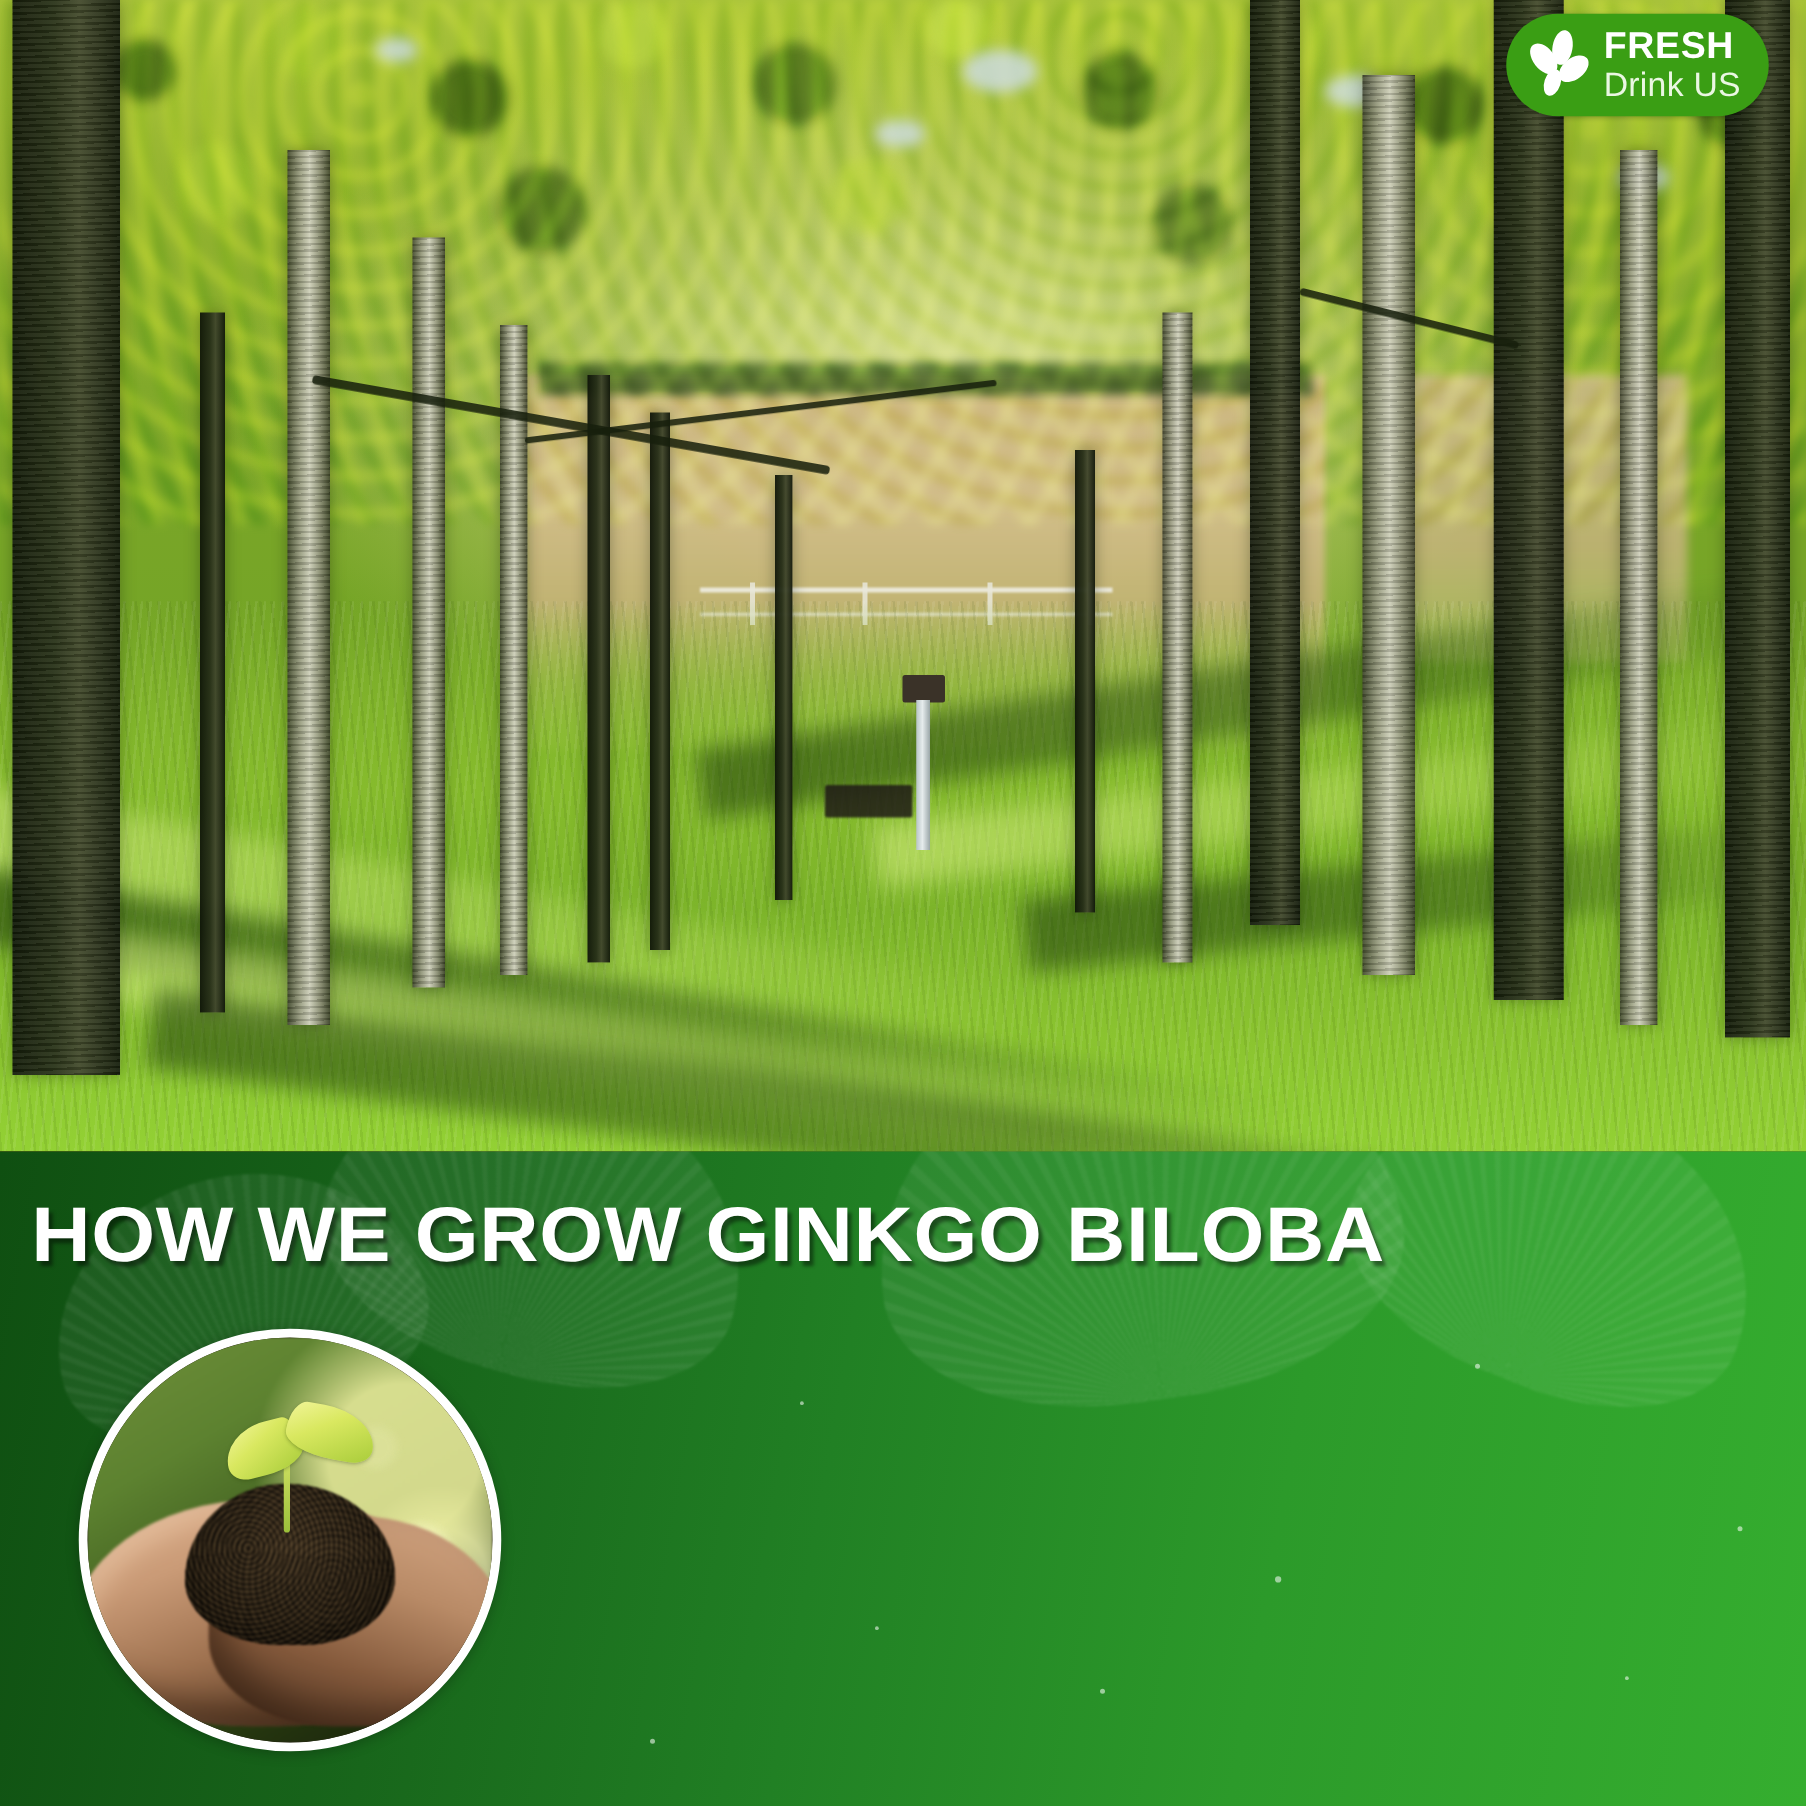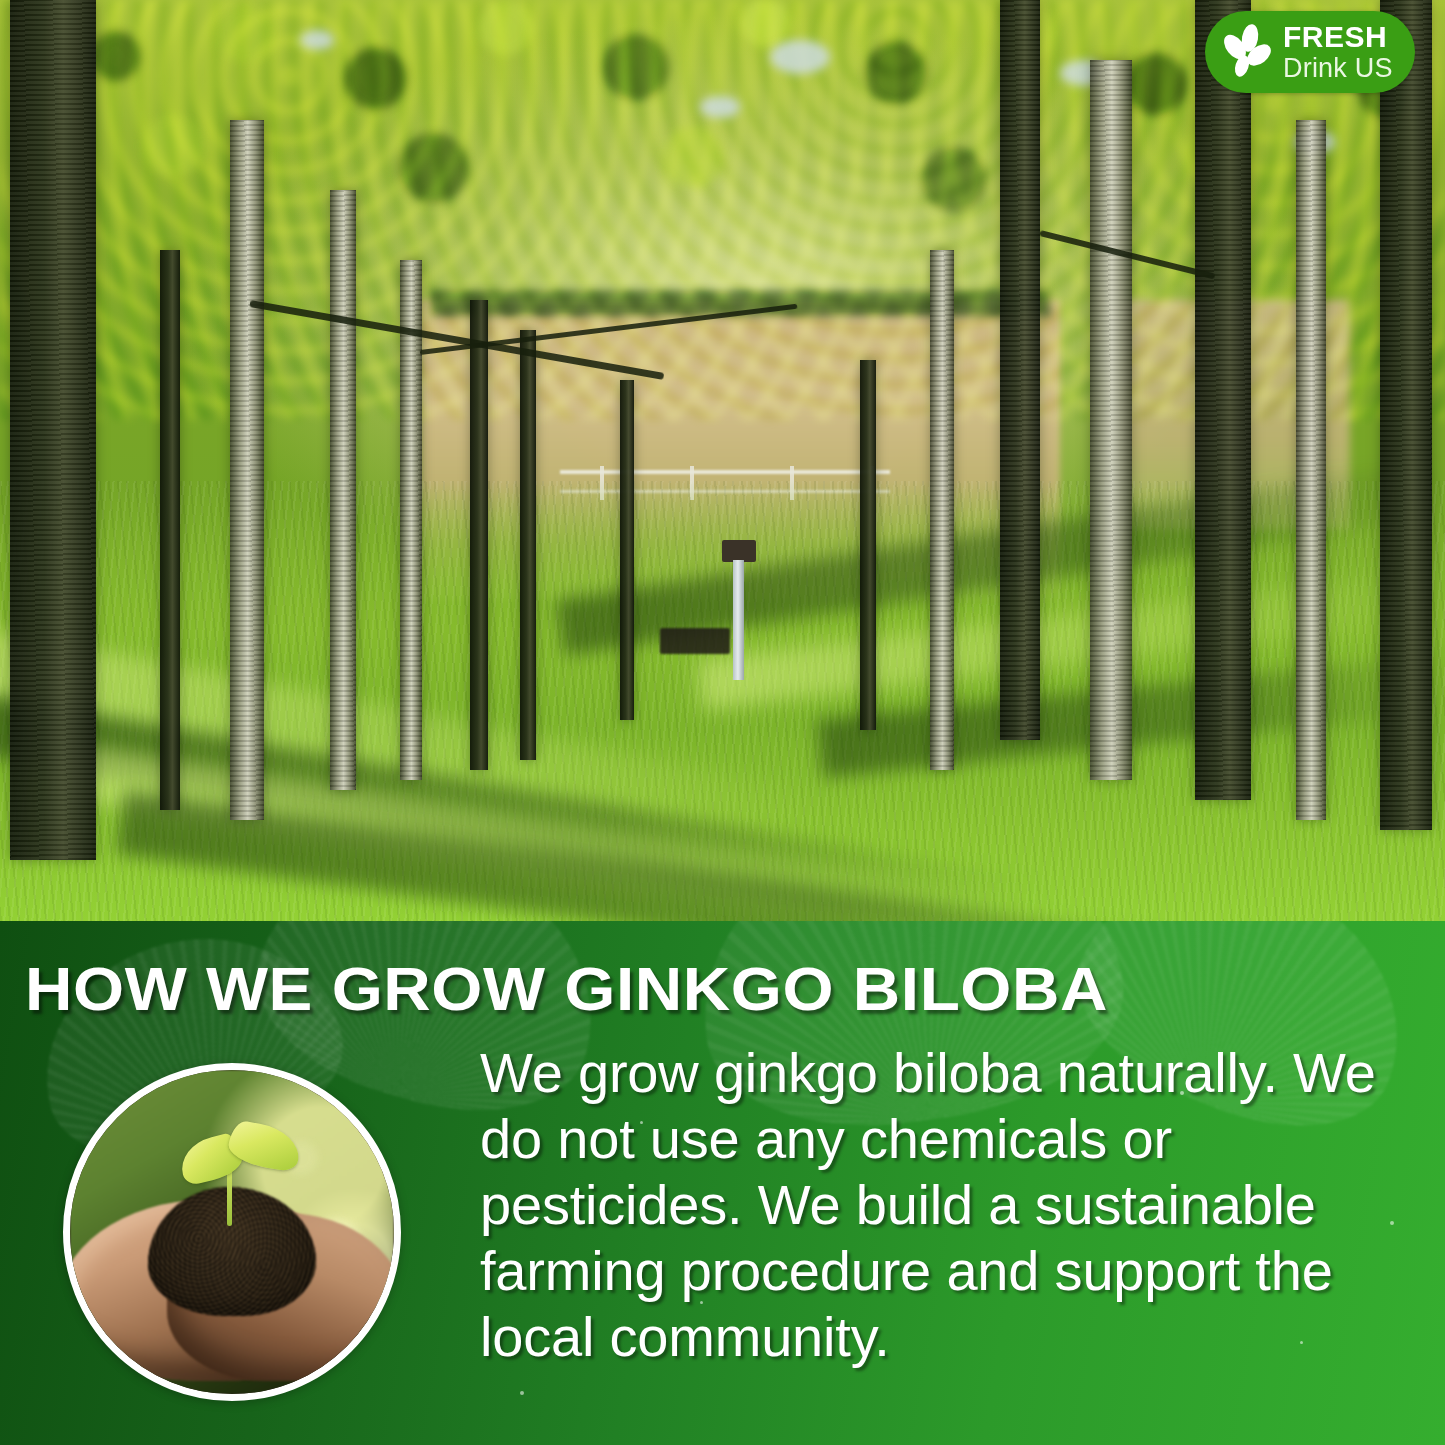--- a/index.html
+++ b/index.html
@@ -389,15 +389,14 @@
     <div class="cp-hands"></div>
     <div class="cp-hands2"></div>
     <div class="cp-soil">
         <div class="cp-soil-tex"></div>
       </div>
     <div class="cp-stem"></div>
     <div class="cp-leaf l1"></div>
     <div class="cp-leaf l2"></div>
   </div>
 
-  <div class="body-text">We grow ginkgo biloba  naturally. We do not use any chemicals or pesticides. We build a sustainable farming procedure and support the local community.</div>
 
 </div>
 
 </body></html>

